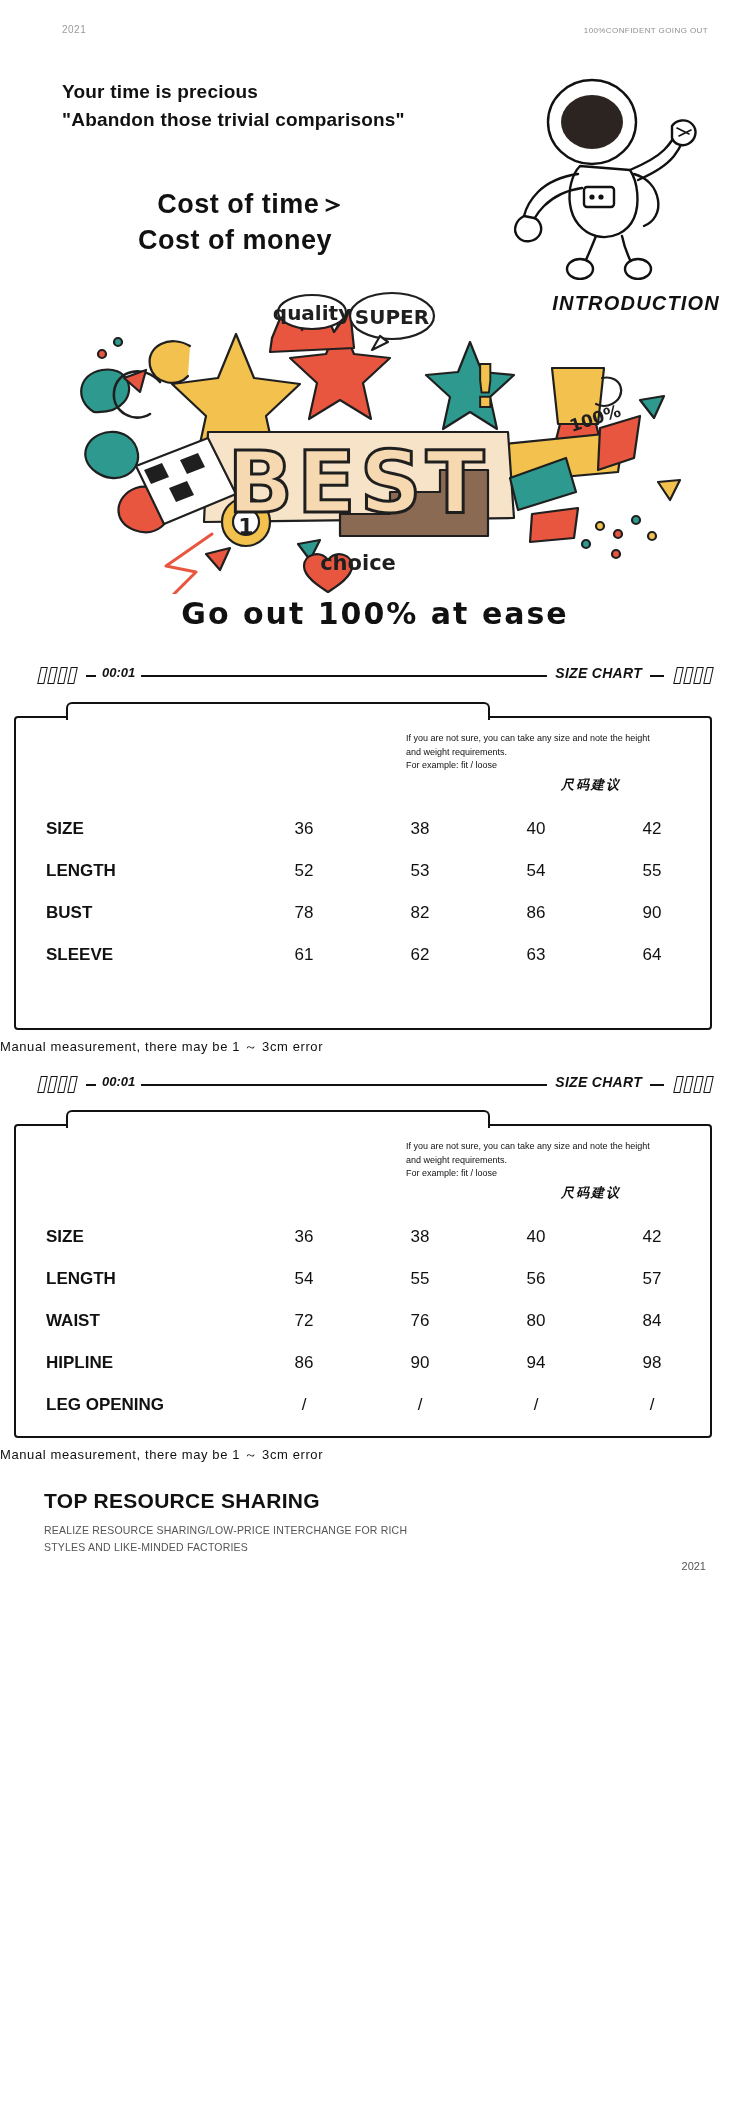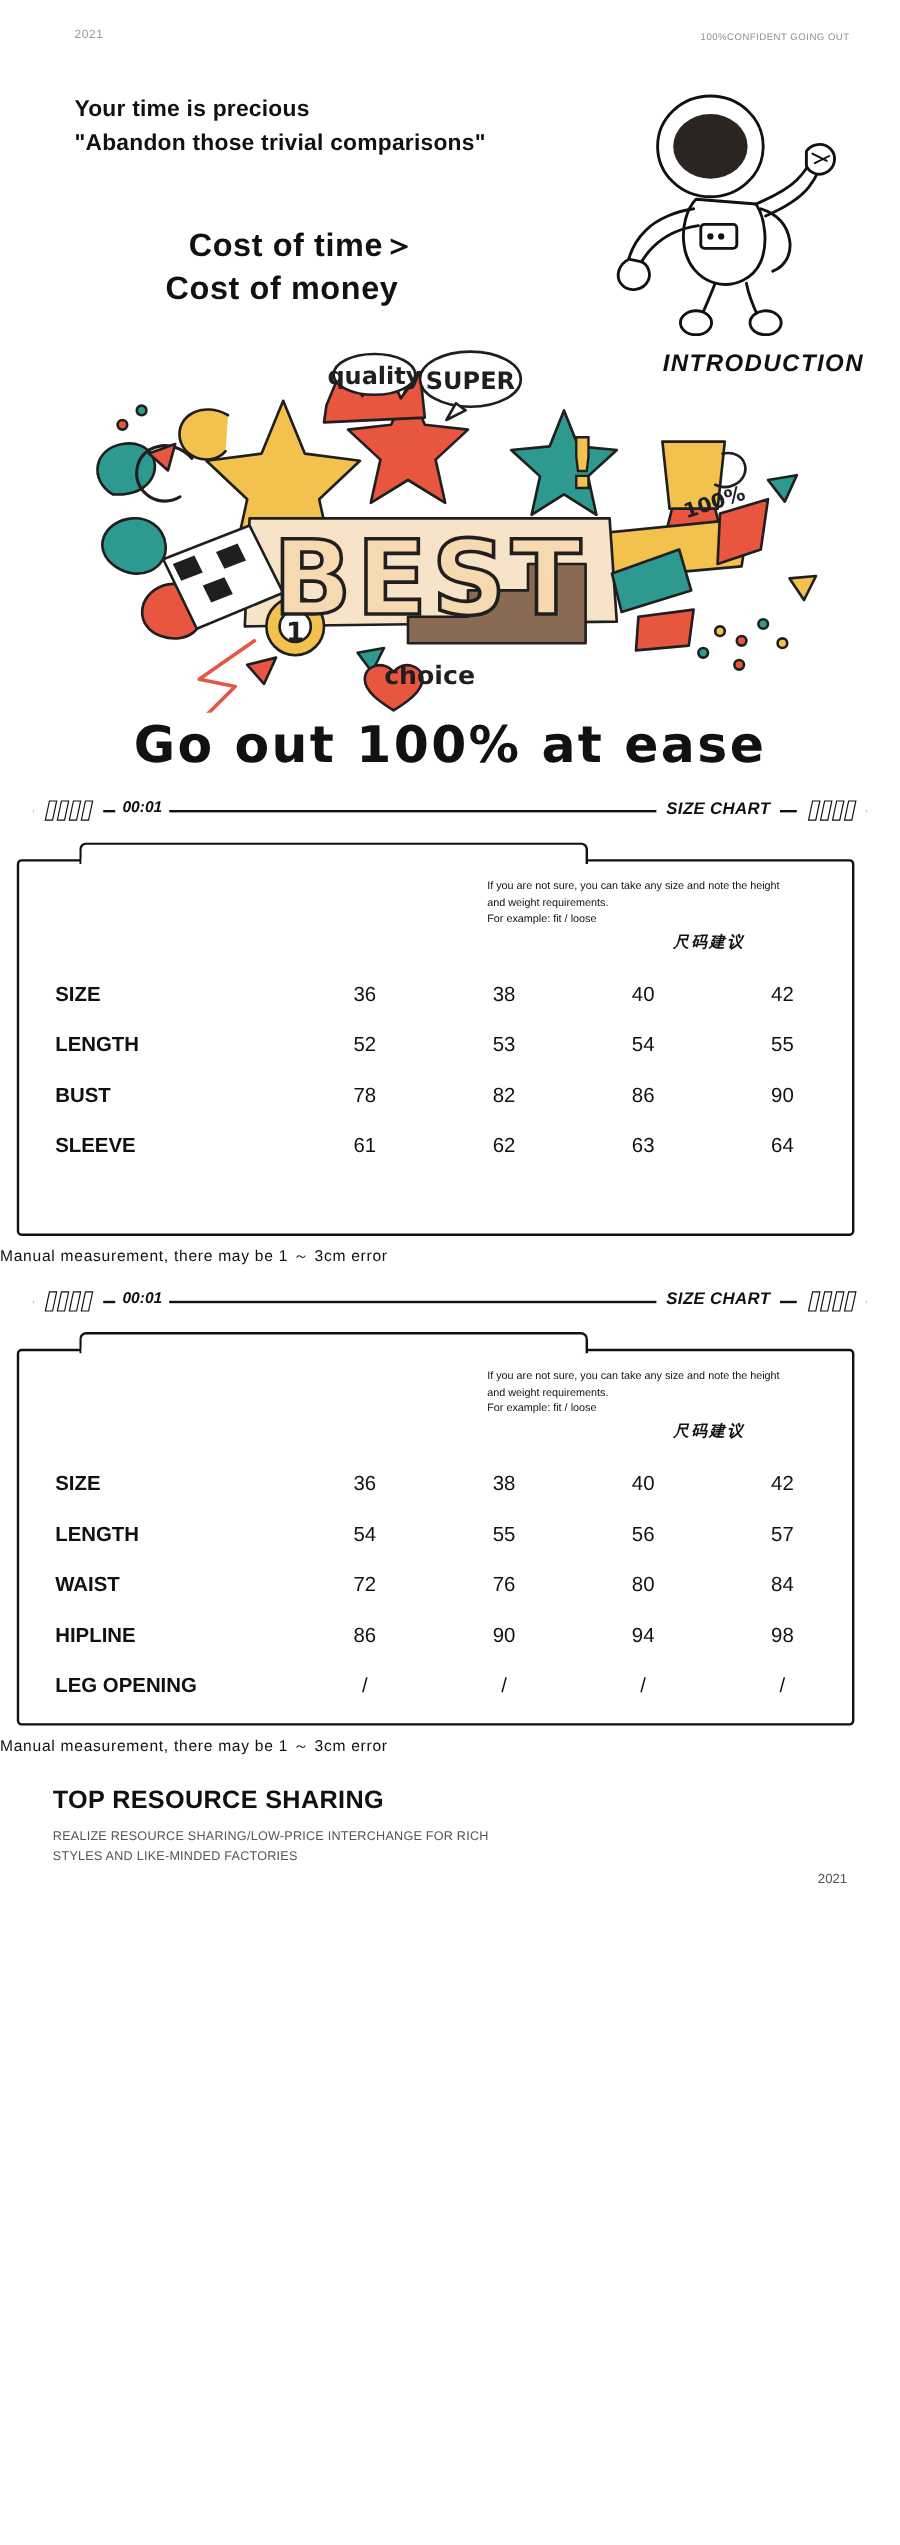--- a/index.html
+++ b/index.html
@@ -25,21 +25,21 @@
   .hero-big .b1{margin-left:-6px;}
   .hero-big .b2{margin-left:-40px;}
 
   .astro{position:absolute;right:28px;top:10px;width:250px;height:210px;}
   .intro-word{position:absolute;right:30px;top:232px;font-size:20px;font-weight:bold;font-style:italic;letter-spacing:1.2px;}
 
   
   .doodle{position:absolute;left:40px;top:282px;width:670px;height:312px;}
 
   .tagline{position:absolute;left:0;top:596px;width:750px;text-align:center;
-    font-size:42px;font-weight:bold;letter-spacing:2px;}
+    font-size:30px;font-weight:bold;letter-spacing:2px;}
   .tagline span{font-family:"DejaVu Sans", sans-serif;}
 
   
   .band{position:absolute;left:28px;width:694px;height:26px;text-align:right;}
   .band .rule{position:absolute;left:0;top:12px;width:694px;height:2px;background:#111;}
   .band .tagL{position:absolute;left:0;top:0;width:58px;height:24px;background:#fff;}
   .band .tagR{position:absolute;right:0;top:0;width:58px;height:24px;background:#fff;}
   .band .time{position:absolute;left:68px;top:2px;background:#fff;padding:0 6px;
     font-size:13px;font-weight:bold;font-style:italic;}
   .band .label{position:absolute;right:72px;top:2px;background:#fff;padding:0 8px;

